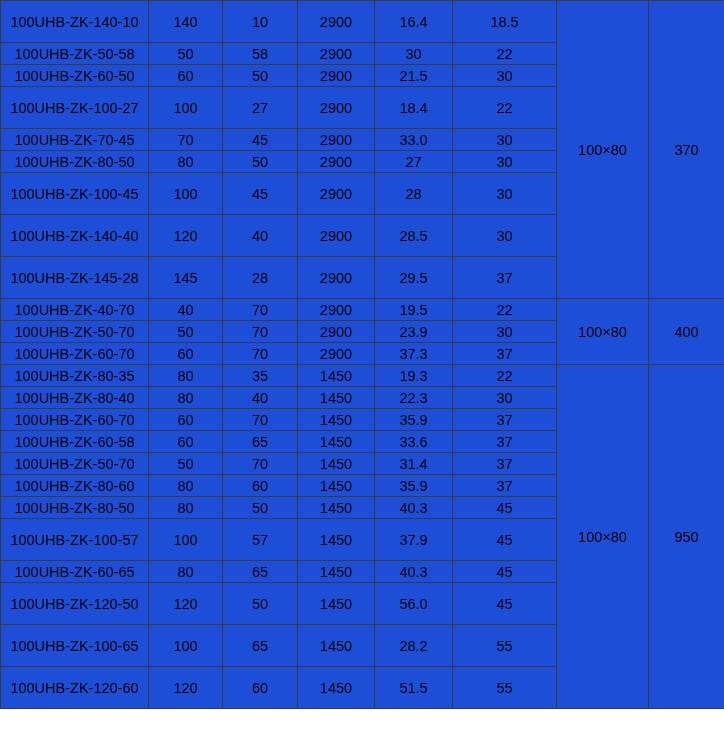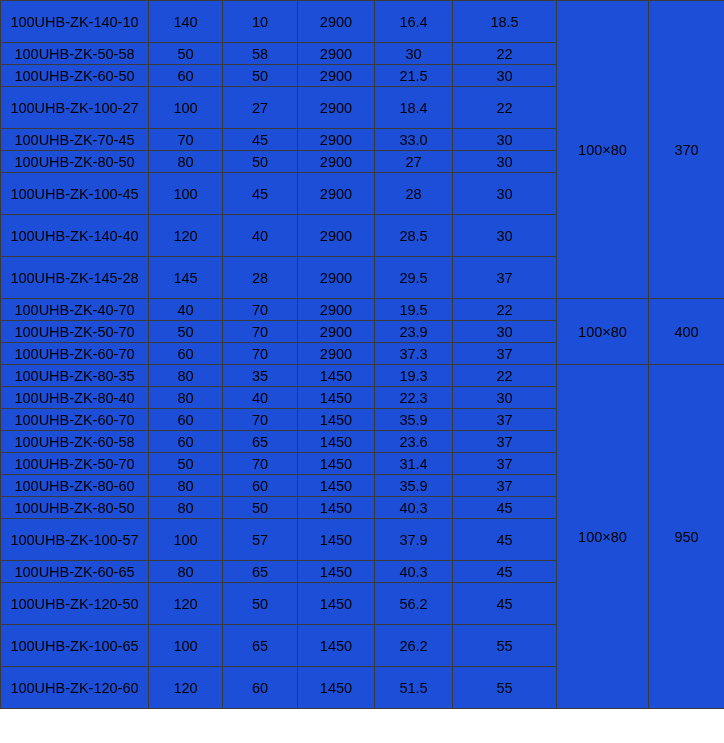--- a/index.html
+++ b/index.html
@@ -187,21 +187,21 @@
         <td>70</td>
         <td>1450</td>
         <td>35.9</td>
         <td>37</td>
       </tr>
       <tr class="r1">
         <td class="model">100UHB-ZK-60-58</td>
         <td>60</td>
         <td>65</td>
         <td>1450</td>
-        <td>23.6</td>
+        <td>33.6</td>
         <td>37</td>
       </tr>
       <tr class="r1">
         <td class="model">100UHB-ZK-50-70</td>
         <td>50</td>
         <td>70</td>
         <td>1450</td>
         <td>31.4</td>
         <td>37</td>
       </tr>
@@ -235,29 +235,29 @@
         <td>65</td>
         <td>1450</td>
         <td>40.3</td>
         <td>45</td>
       </tr>
       <tr class="r2">
         <td class="model">100UHB-ZK-120-50</td>
         <td>120</td>
         <td>50</td>
         <td>1450</td>
-        <td>56.2</td>
+        <td>56.0</td>
         <td>45</td>
       </tr>
       <tr class="r2">
         <td class="model">100UHB-ZK-100-65</td>
         <td>100</td>
         <td>65</td>
         <td>1450</td>
-        <td>26.2</td>
+        <td>28.2</td>
         <td>55</td>
       </tr>
       <tr class="r2">
         <td class="model">100UHB-ZK-120-60</td>
         <td>120</td>
         <td>60</td>
         <td>1450</td>
         <td>51.5</td>
         <td>55</td>
       </tr>

